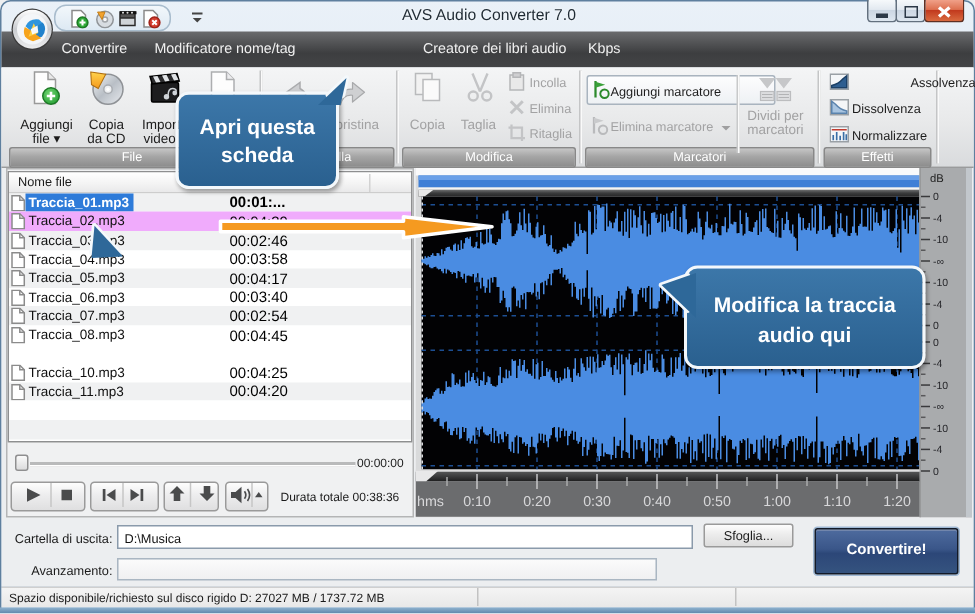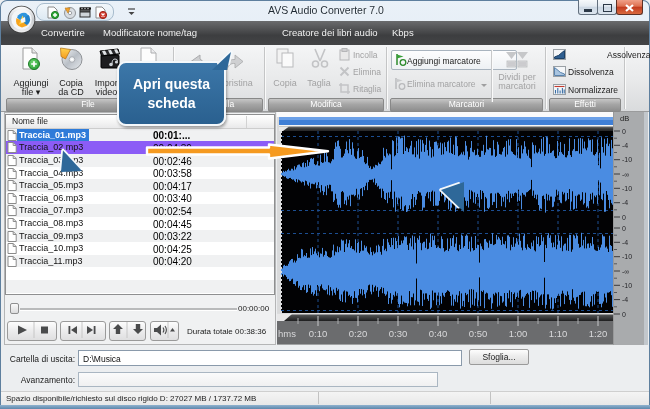--- a/index.html
+++ b/index.html
@@ -239,21 +239,21 @@
 <div class="abs" style="left:246px;top:116px;width:1px;height:12px;background:#d2d2d2;"></div>
 <div class="lrow" style="top:128.8px;background:#f0f1f2;">
       <svg class="ficon" width="10" height="11" viewBox="0 0 10 11">
         <path d="M1 0.5 h5.2 l3 3 v7 h-8.2 z" fill="#fff" stroke="#8b8b8b"></path>
         <path d="M6.2 0.5 v3 h3" fill="none" stroke="#8b8b8b"></path>
       </svg>
       <div class="abs" style="left:11px;top:0;width:72px;height:12.6px;background:#2e7bd9;"></div>
       <div class="ltxt" style="color:#fff;font-weight:bold;font-size:9px;">Traccia_01.mp3</div>
       <div class="ltime" style="font-weight:bold;">00:01:...</div>
     </div>
-    <div class="lrow" style="top:141.4px;background:#8b5cf6;">
+    <div class="lrow" style="top:141.4px;background:#f0abfc;">
       <svg class="ficon" width="10" height="11" viewBox="0 0 10 11">
         <path d="M1 0.5 h5.2 l3 3 v7 h-8.2 z" fill="#fff" stroke="#8b8b8b"></path>
         <path d="M6.2 0.5 v3 h3" fill="none" stroke="#8b8b8b"></path>
       </svg>
       <div class="ltxt">Traccia_02.mp3</div>
       <div class="ltime">00:04:39</div>
     </div>
     <div class="lrow" style="top:154.0px;background:#f0f1f2;">
       <svg class="ficon" width="10" height="11" viewBox="0 0 10 11">
         <path d="M1 0.5 h5.2 l3 3 v7 h-8.2 z" fill="#fff" stroke="#8b8b8b"></path>
@@ -294,28 +294,20 @@
       <div class="ltxt">Traccia_07.mp3</div>
       <div class="ltime">00:02:54</div>
     </div>
     <div class="lrow" style="top:217.0px;background:#ffffff;">
       <svg class="ficon" width="10" height="11" viewBox="0 0 10 11">
         <path d="M1 0.5 h5.2 l3 3 v7 h-8.2 z" fill="#fff" stroke="#8b8b8b"></path>
         <path d="M6.2 0.5 v3 h3" fill="none" stroke="#8b8b8b"></path>
       </svg>
       <div class="ltxt">Traccia_08.mp3</div>
       <div class="ltime">00:04:45</div>
-    </div>
-    <div class="lrow" style="top:229.6px;background:#f0f1f2;">
-      <svg class="ficon" width="10" height="11" viewBox="0 0 10 11">
-        <path d="M1 0.5 h5.2 l3 3 v7 h-8.2 z" fill="#fff" stroke="#8b8b8b"></path>
-        <path d="M6.2 0.5 v3 h3" fill="none" stroke="#8b8b8b"></path>
-      </svg>
-      <div class="ltxt">Traccia_09.mp3</div>
-      <div class="ltime">00:03:22</div>
     </div>
     <div class="lrow" style="top:242.2px;background:#ffffff;">
       <svg class="ficon" width="10" height="11" viewBox="0 0 10 11">
         <path d="M1 0.5 h5.2 l3 3 v7 h-8.2 z" fill="#fff" stroke="#8b8b8b"></path>
         <path d="M6.2 0.5 v3 h3" fill="none" stroke="#8b8b8b"></path>
       </svg>
       <div class="ltxt">Traccia_10.mp3</div>
       <div class="ltime">00:04:25</div>
     </div>
     <div class="lrow" style="top:254.8px;background:#f0f1f2;">
@@ -477,20 +469,21 @@
       <text x="438" y="337" text-anchor="middle" class="tll">0:40</text>
       <text x="478" y="337" text-anchor="middle" class="tll">0:50</text>
       <text x="518" y="337" text-anchor="middle" class="tll">1:00</text>
       <text x="558" y="337" text-anchor="middle" class="tll">1:10</text>
       <text x="598" y="337" text-anchor="middle" class="tll">1:20</text>
 </svg>
 
 <div class="abs" style="left:5px;top:354px;width:70px;font-size:8.5px;color:#1a1a1a;text-align:right;">Cartella di uscita:</div>
 <div class="abs" style="left:78px;top:350px;width:384px;height:16px;background:#fff;border:1px solid #8a9aab;box-sizing:border-box;font-size:8.5px;color:#111;padding:3px 0 0 4px;">D:\Musica</div>
 <div class="abs" style="left:469px;top:349px;width:60px;height:16px;background:linear-gradient(#fdfdfd,#ececec 45%,#dddddd);border:1px solid #9a9a9a;border-radius:2px;box-sizing:border-box;font-size:8.5px;color:#1a1a1a;text-align:center;line-height:14px;">Sfoglia...</div>
+<div class="abs" style="left:543px;top:352px;width:96px;height:31px;background:linear-gradient(#4e6b9e,#3a5689 45%,#2c4778 55%,#35537f);border:1.5px solid #121a28;border-radius:2px;box-sizing:border-box;color:#fff;font-weight:bold;font-size:10px;text-align:center;line-height:27px;box-shadow:inset 0 1px 0 #7286ac, 0 0 0 1px #9fb8d4;">Convertire!</div>
 <div class="abs" style="left:5px;top:375px;width:70px;font-size:8.5px;color:#1a1a1a;text-align:right;">Avanzamento:</div>
 <div class="abs" style="left:78px;top:372px;width:360px;height:15px;background:linear-gradient(#fbfbfb,#f0f0f1);border:1px solid #aab6c2;box-sizing:border-box;"></div>
 
 <div class="abs" style="left:1px;top:391px;width:648px;height:14px;background:linear-gradient(#f4f4f4,#e8e8e8);border-top:1px solid #cfcfcf;box-sizing:border-box;"></div>
 <div class="abs" style="left:6px;top:394px;font-size:8px;color:#1a1a1a;">Spazio disponibile/richiesto sul disco rigido D: 27027 MB / 1737.72 MB</div>
 <div class="abs" style="left:318px;top:392px;width:1px;height:12px;background:#c2c2c2;"></div>
 <div class="abs" style="left:490px;top:392px;width:1px;height:12px;background:#c2c2c2;"></div>
 <div class="abs" style="left:0px;top:405px;width:650px;height:4px;background:linear-gradient(#8fb2cf,#5e87ab);"></div>
 
 <svg class="abs" style="left:7px;top:5px;" width="29" height="29" viewBox="0 0 29 29">
@@ -513,20 +506,21 @@
 
 <div class="cal" style="left:117px;top:61px;width:109px;height:65px;box-sizing:border-box;padding-top:12px;line-height:19px;">Apri questa<br>scheda</div>
     <svg class="abs" style="left:206px;top:46px;" width="30" height="26" viewBox="0 0 30 26">
       <path d="M25 6 L12.9 17.5 M25 6 L22.4 17.5" stroke="#f4f8fb" stroke-width="3.6" stroke-linecap="round" fill="none"></path>
       <path d="M25 6 L21 24 L6 24 Z" fill="#2e6899"></path>
     </svg>
     <svg class="abs" style="left:55px;top:146px;" width="32" height="28" viewBox="0 0 32 28">
       <path d="M8 4.5 L6.3 22.5 M8 4.5 L24.4 22.5" stroke="#f4f8fb" stroke-width="3.6" stroke-linecap="round" fill="none"></path>
       <path d="M8 4.5 L27 25 L6 26 Z" fill="#2e6899"></path>
     </svg>
+    <div class="cal" style="left:456px;top:177px;width:161px;height:69px;box-sizing:border-box;padding-top:14px;line-height:20px;">Modifica la traccia<br>audio qui</div>
     <svg class="abs" style="left:436px;top:178px;" width="30" height="40" viewBox="0 0 30 40">
       <path d="M5 12 L22.5 5.9 M5 12 L22.5 28.7" stroke="#f4f8fb" stroke-width="3.6" stroke-linecap="round" fill="none"></path>
       <path d="M5 12 L28 4 L28 34 Z" fill="#2e6899"></path>
     </svg>
     <svg class="abs" style="left:140px;top:138px;" width="195" height="26" viewBox="0 0 195 26">
       <path d="M7 9.5 L129 9.5 L129 6.5 L188 13.2 L129 20.5 L129 16.5 L7 16.5 Z" fill="#f59a20" stroke="#fff" stroke-width="2.4" stroke-linejoin="round"></path>
     </svg>
 
 </div>
 </body></html>

